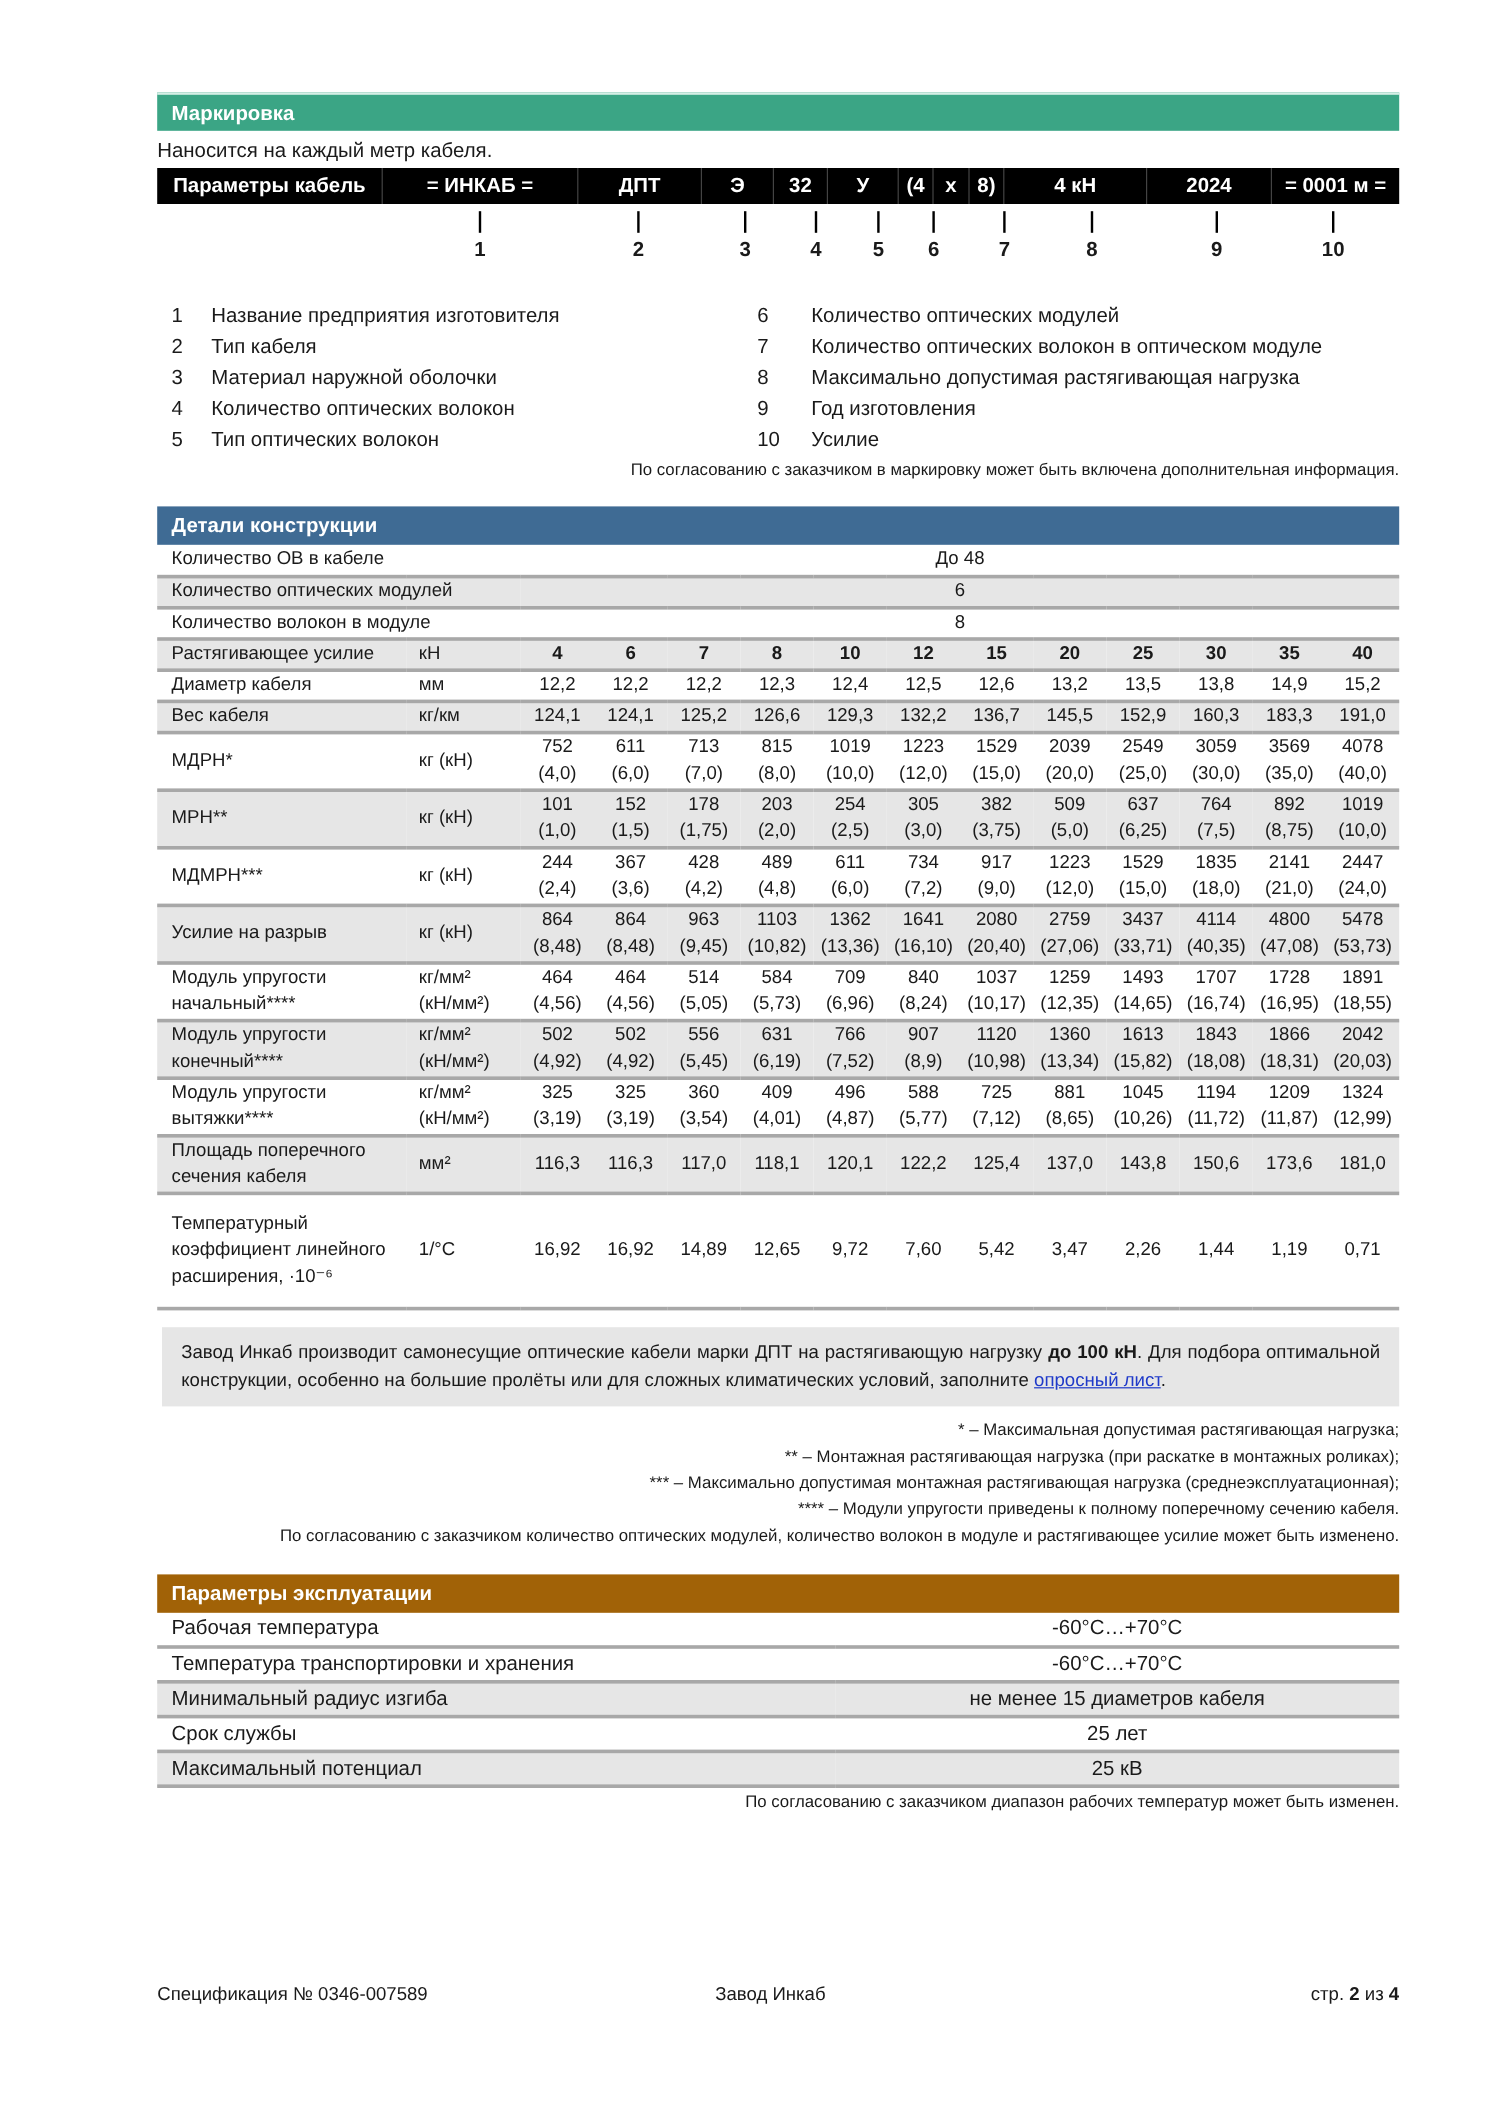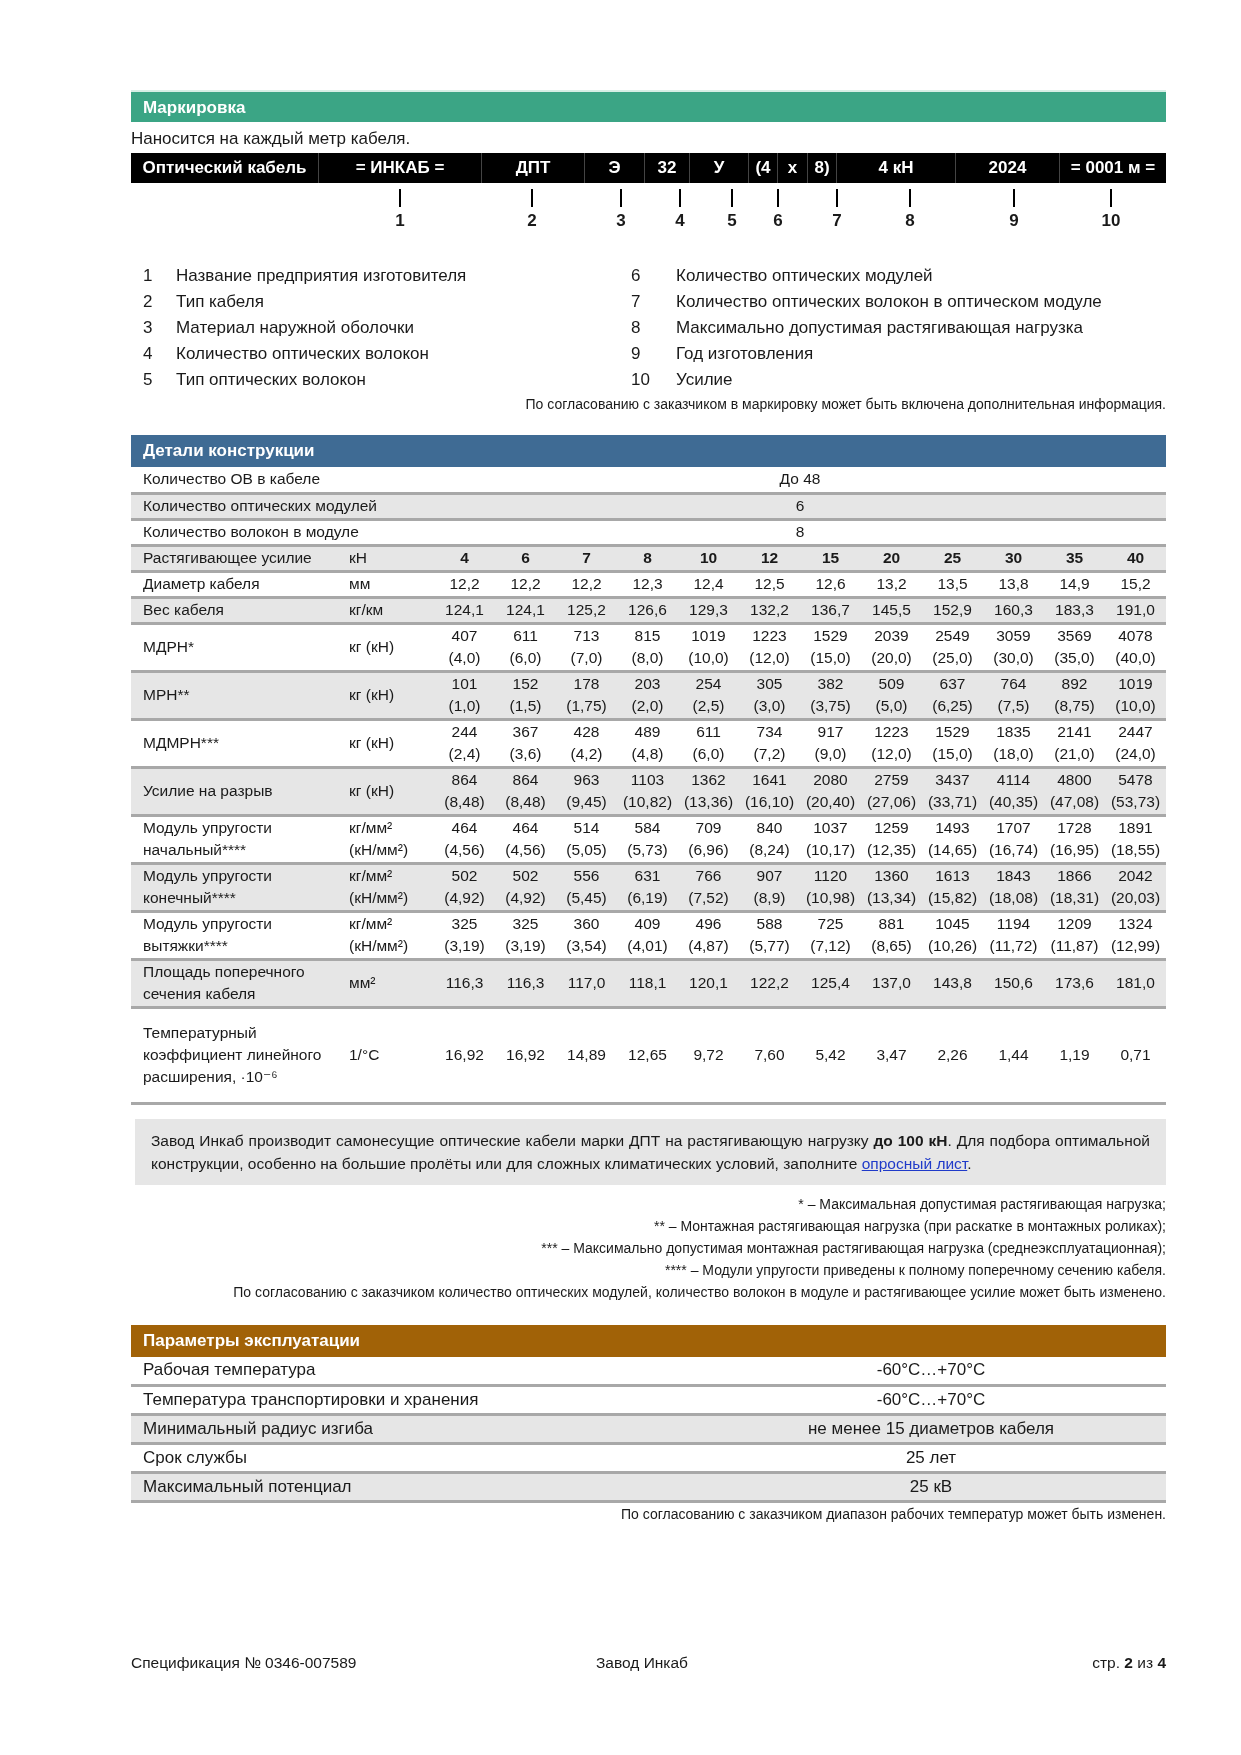--- a/index.html
+++ b/index.html
@@ -1,18 +1,18 @@
 <!DOCTYPE html>
 <html><head>
 <meta charset="utf-8">
 <style>
   * { box-sizing: border-box; margin: 0; padding: 0; }
   html, body { width: 1241px; height: 1755px; background: #ffffff; }
   body { font-family: "Liberation Sans", "DejaVu Sans", sans-serif; color: #1a1a1a; position: relative; }
-  .page { position: absolute; left: 131px; top: 90px; width: 1035px; }
+  .page { position: absolute; left: 131px; top: 77px; width: 1035px; }
 
   .sec-head { height: 32px; line-height: 32px; padding-left: 12px; color: #fff; font-weight: bold; font-size: 17px; }
   .sec-green { background: #3ba585; border-top: 2px solid #d6efe6; }
   .sec-blue { background: #3f6b94; }
   .sec-purple { background: #a16207; }
 
   .p { font-size: 17px; line-height: 25px; }
   .small { font-size: 14px; line-height: 22px; text-align: right; }
 
   
@@ -53,21 +53,21 @@
   .footer .r { position: absolute; right: 0; }
 </style>
 </head>
 <body>
 
 <div class="page">
 
   <div class="sec-head sec-green">Маркировка</div>
   <div class="p" style="margin-top:4px">Наносится на каждый метр кабеля.</div>
   <div class="mark-strip" id="mark-strip">
-      <div style="width: 188px;">Оптический кабель</div>
+      <div style="width: 188px;">Параметры кабель</div>
       <div style="width: 163px;">= ИНКАБ =</div>
       <div style="width: 103px;">ДПТ</div>
       <div style="width: 60px;">Э</div>
       <div style="width: 45px;">32</div>
       <div style="width: 59px;">У</div>
       <div style="width: 29px;">(4</div>
       <div style="width: 30px;">x</div>
       <div style="width: 29px;">8)</div>
       <div style="width: 119px;">4 кН</div>
       <div style="width: 104px;">2024</div>
@@ -263,21 +263,21 @@
           <td>
             <div>191,0</div>
           </td>
         </tr>
         <tr class="r2">
           <td class="lbl">МДРН*</td>
           <td class="unit">
             <div>кг (кН)</div>
           </td>
           <td>
-            <div>407</div>
+            <div>752</div>
             <div>(4,0)</div>
           </td>
           <td>
             <div>611</div>
             <div>(6,0)</div>
           </td>
           <td>
             <div>713</div>
             <div>(7,0)</div>
           </td>

